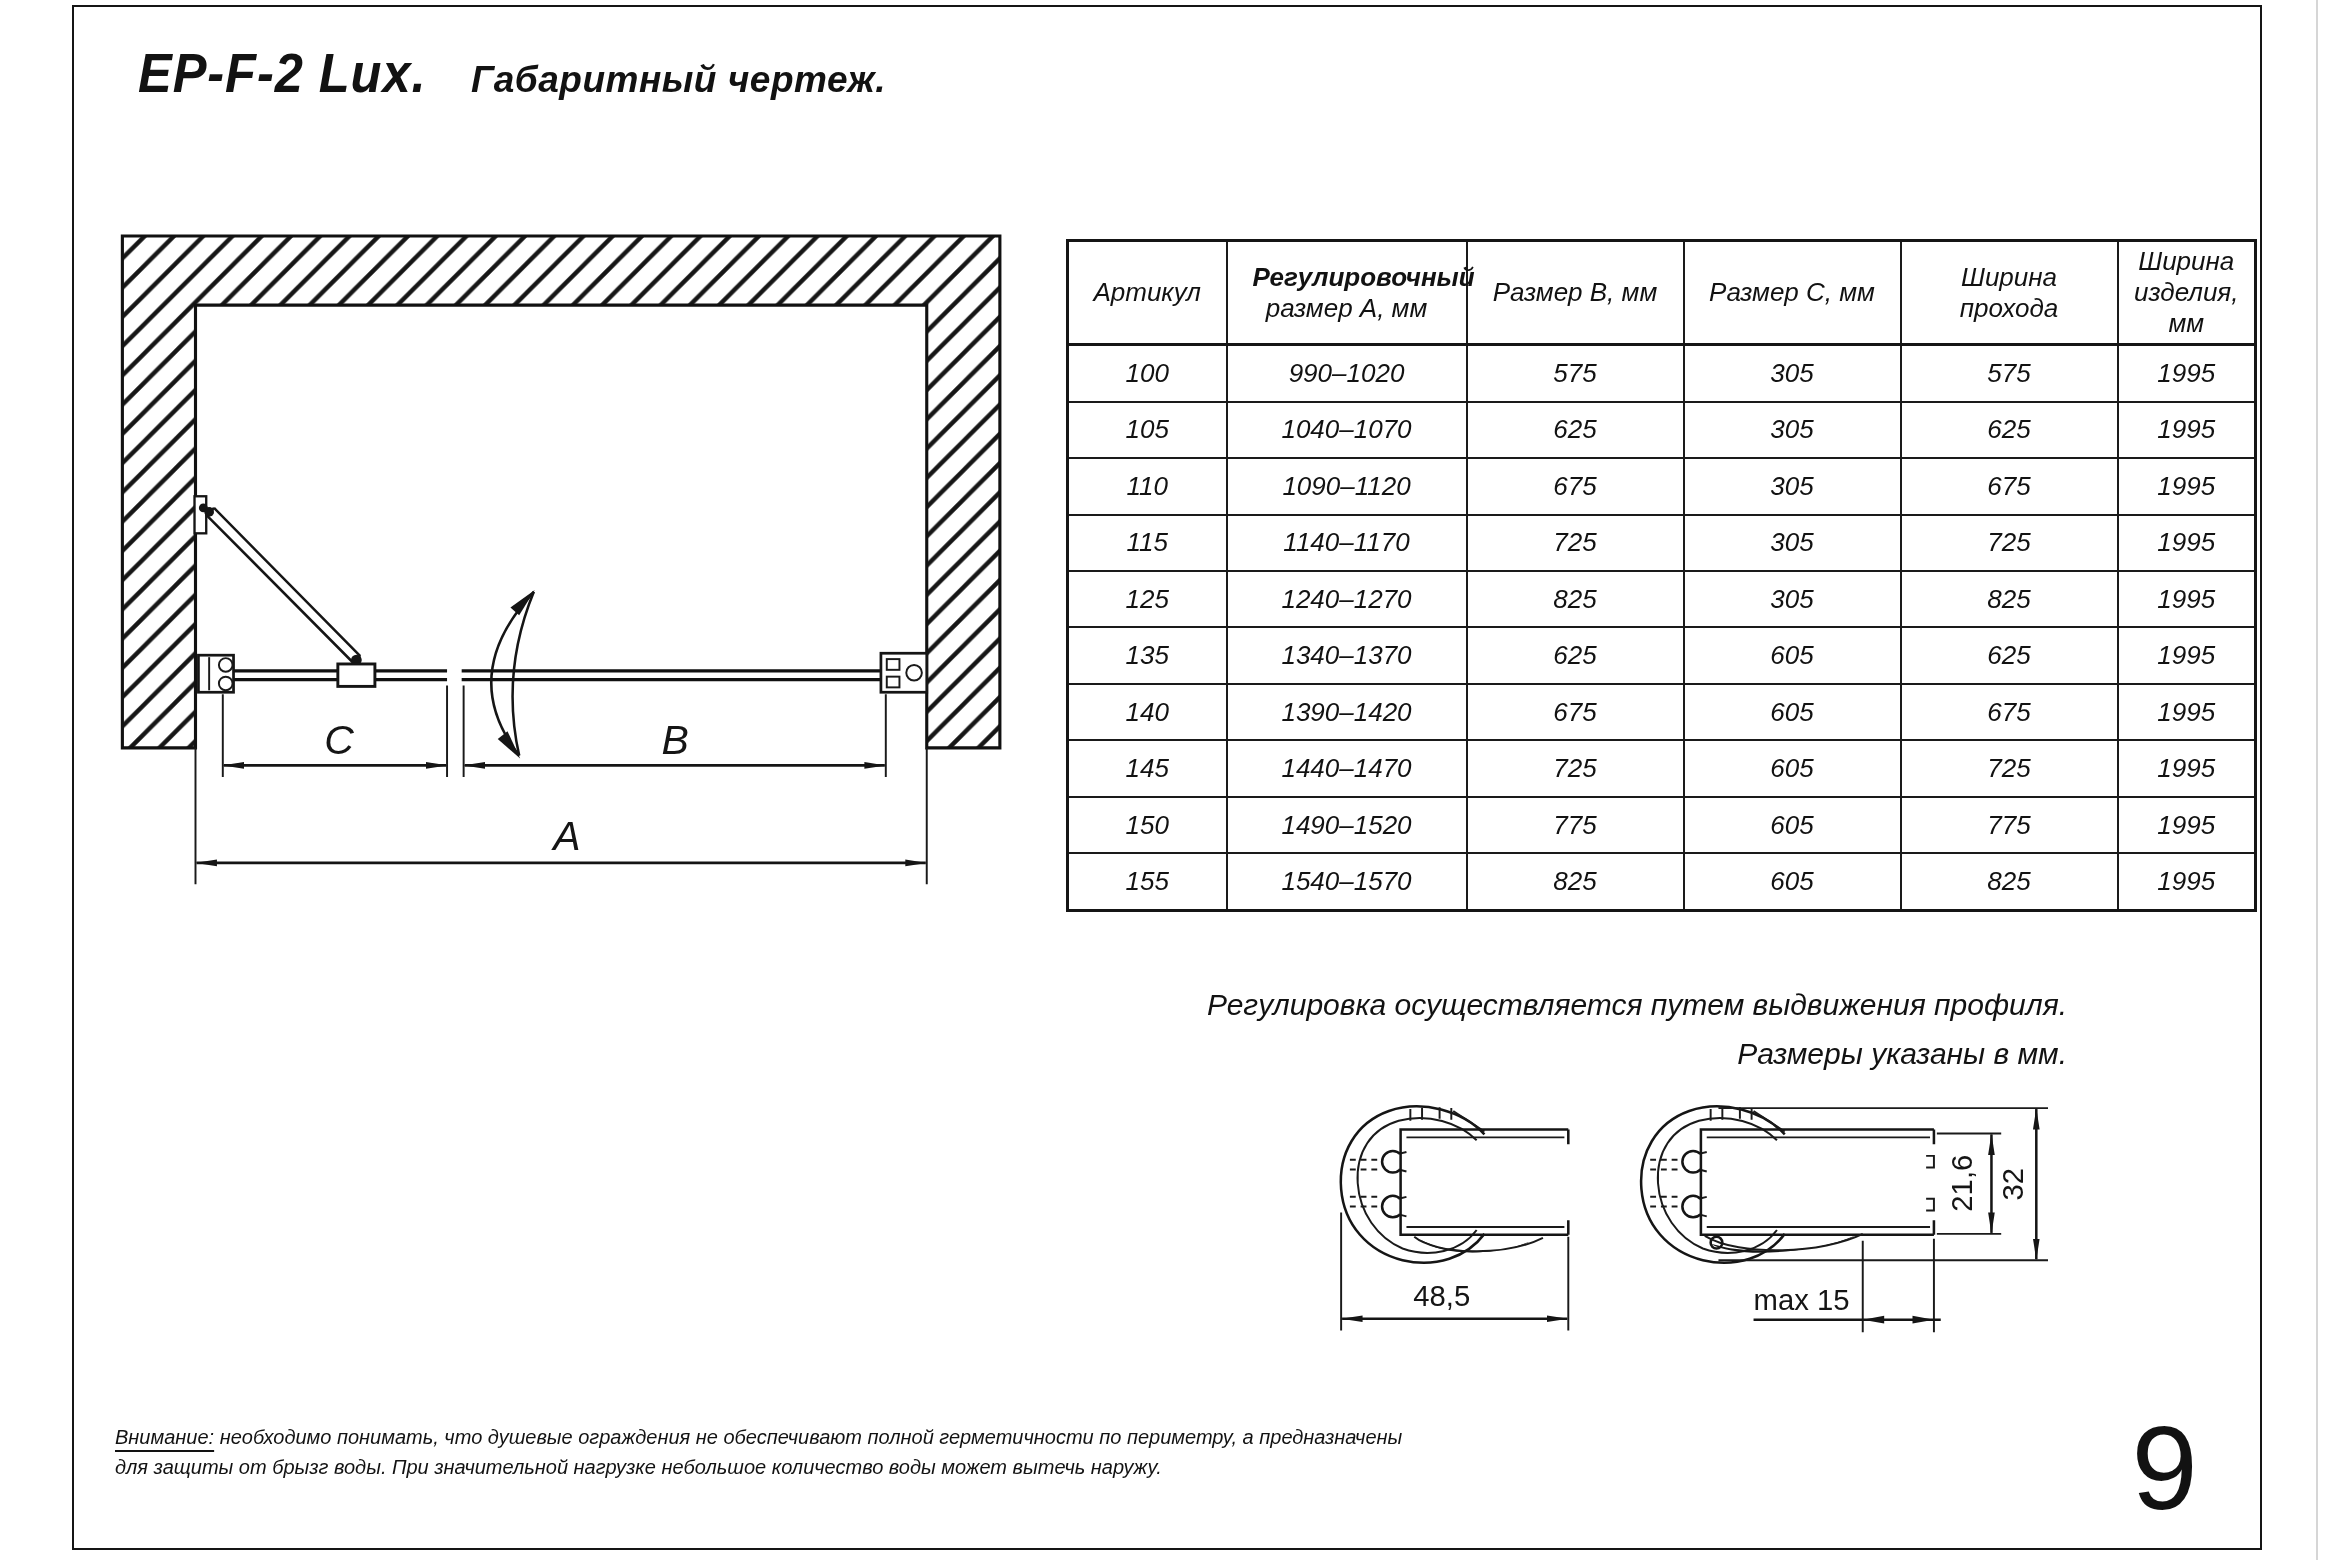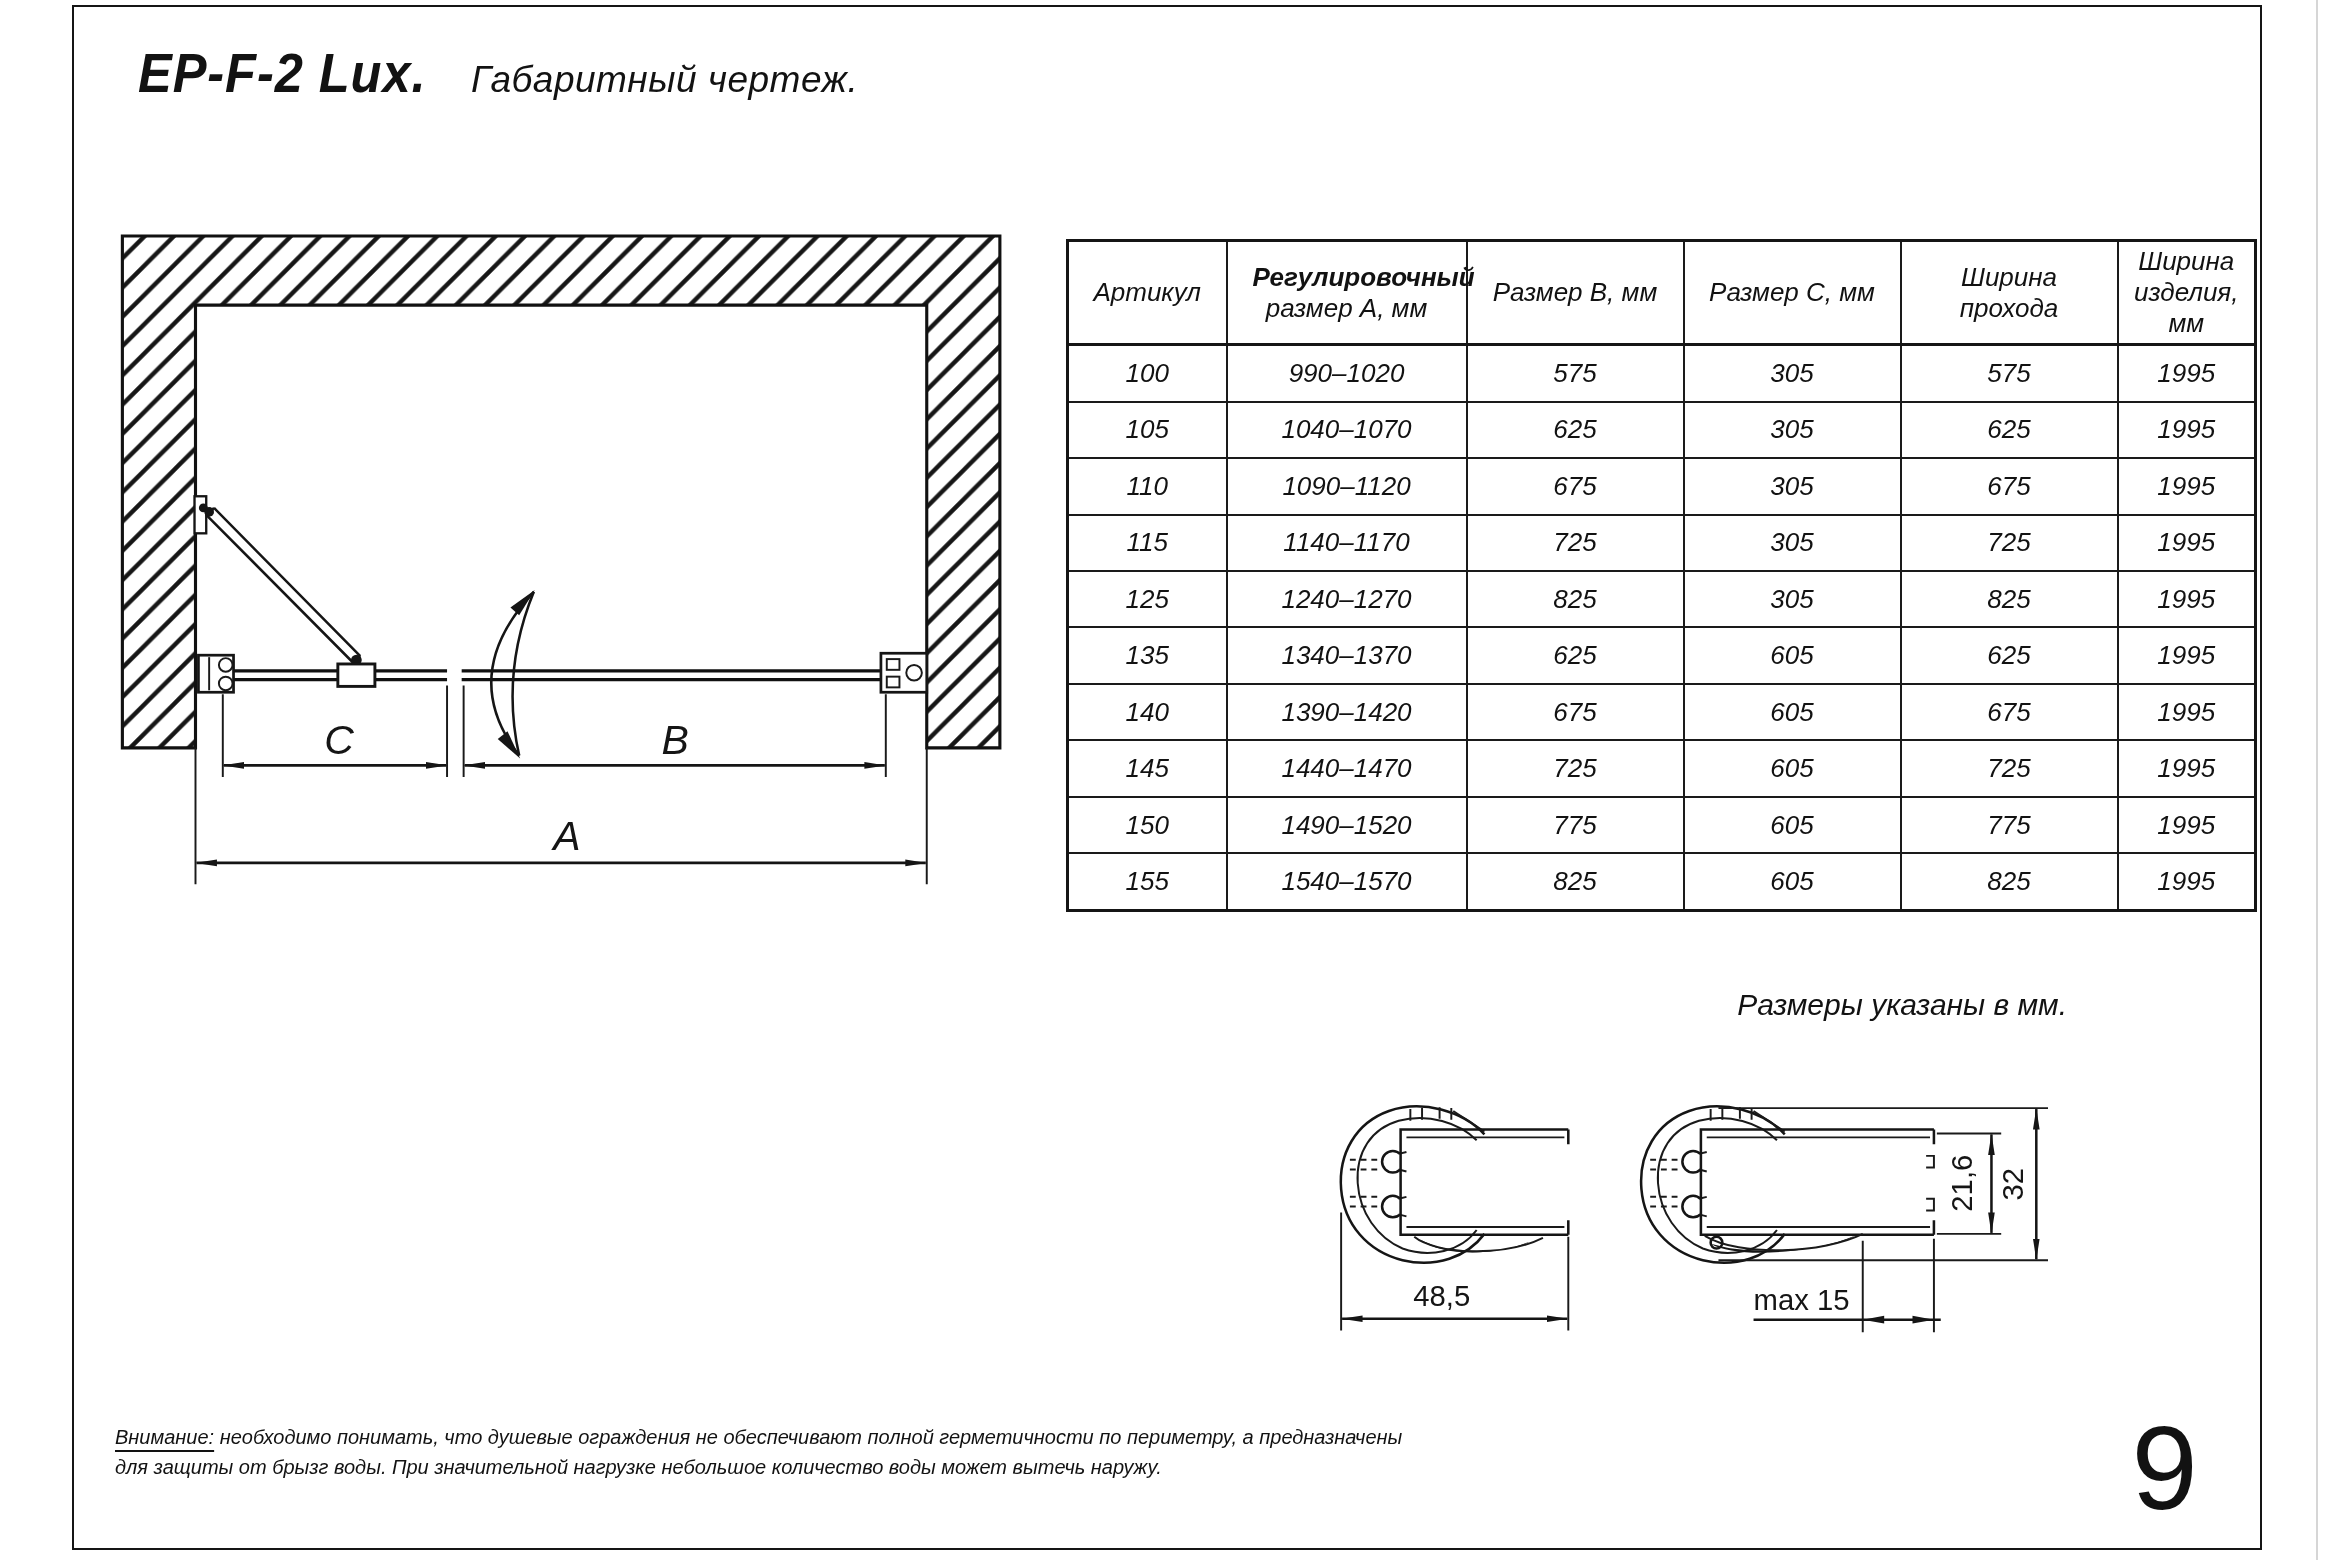--- a/index.html
+++ b/index.html
@@ -5,21 +5,21 @@
   html,body{margin:0;padding:0;background:#e8e8e8;}
   .page{position:relative;width:2341px;height:1560px;background:#ffffff;overflow:hidden;
         font-family:"Liberation Sans",sans-serif;color:#121212;}
   .frame{position:absolute;left:72px;top:4.9px;width:2190px;height:1545px;
          border:2.9px solid #151515;box-sizing:border-box;}
   .pageEdge{position:absolute;right:23.4px;top:0;width:2px;height:100%;background:#d6d6d6;}
 
   
   .title{position:absolute;left:138px;top:41px;display:flex;align-items:baseline;gap:19.5px;white-space:nowrap;}
   .title .model{font-size:55px;font-style:italic;font-weight:600;letter-spacing:1px;transform:scaleX(.92);transform-origin:left;}
-  .title .subtitle{font-size:37px;font-style:italic;font-weight:400;letter-spacing:0.5px;}
+  .title .subtitle{font-size:37px;font-style:italic;font-weight:700;letter-spacing:0.5px;}
 
   
   table.sizes{position:absolute;left:1066px;top:239px;width:1188px;height:673px;
       border-collapse:collapse;table-layout:fixed;border:3.9px solid #151515;}
   table.sizes th,table.sizes td{border:2.4px solid #1a1a1a;text-align:center;vertical-align:middle;
       font-style:italic;font-size:26px;padding:0;line-height:1.18;}
   table.sizes thead th{height:101px;border-bottom:3.4px solid #151515;font-weight:normal;}
   table.sizes td{height:46px;}
   .hline{display:block;}
   .hbold{font-weight:bold;padding-left:25px;}
@@ -241,20 +241,21 @@
           <td>1540–1570</td>
           <td>825</td>
           <td>605</td>
           <td>825</td>
           <td>1995</td>
         </tr>
       </tbody>
   </table>
 
   <div class="notes">
+    <div>Регулировка осуществляется путем выдвижения профиля.</div>
     <div>Размеры указаны в мм.</div>
   </div>
 
   <svg style="left:1307px;top:1063px;" width="780" height="332" viewBox="1340 1090 800 340">
     <defs>
       <marker id="arr2" viewBox="0 0 22 8" refX="21" refY="4" markerWidth="22" markerHeight="8" orient="auto-start-reverse" markerUnits="userSpaceOnUse">
         <path d="M0,0.6 L22,4 L0,7.4 Z" fill="#151515"></path>
       </marker>
       <g id="pbody">
         <path class="med" d="M150,30 C128,6 86,-6 52,6 C18,18 0,50 3,86 C6,122 30,150 66,159 C100,167 132,156 150,132"></path>

